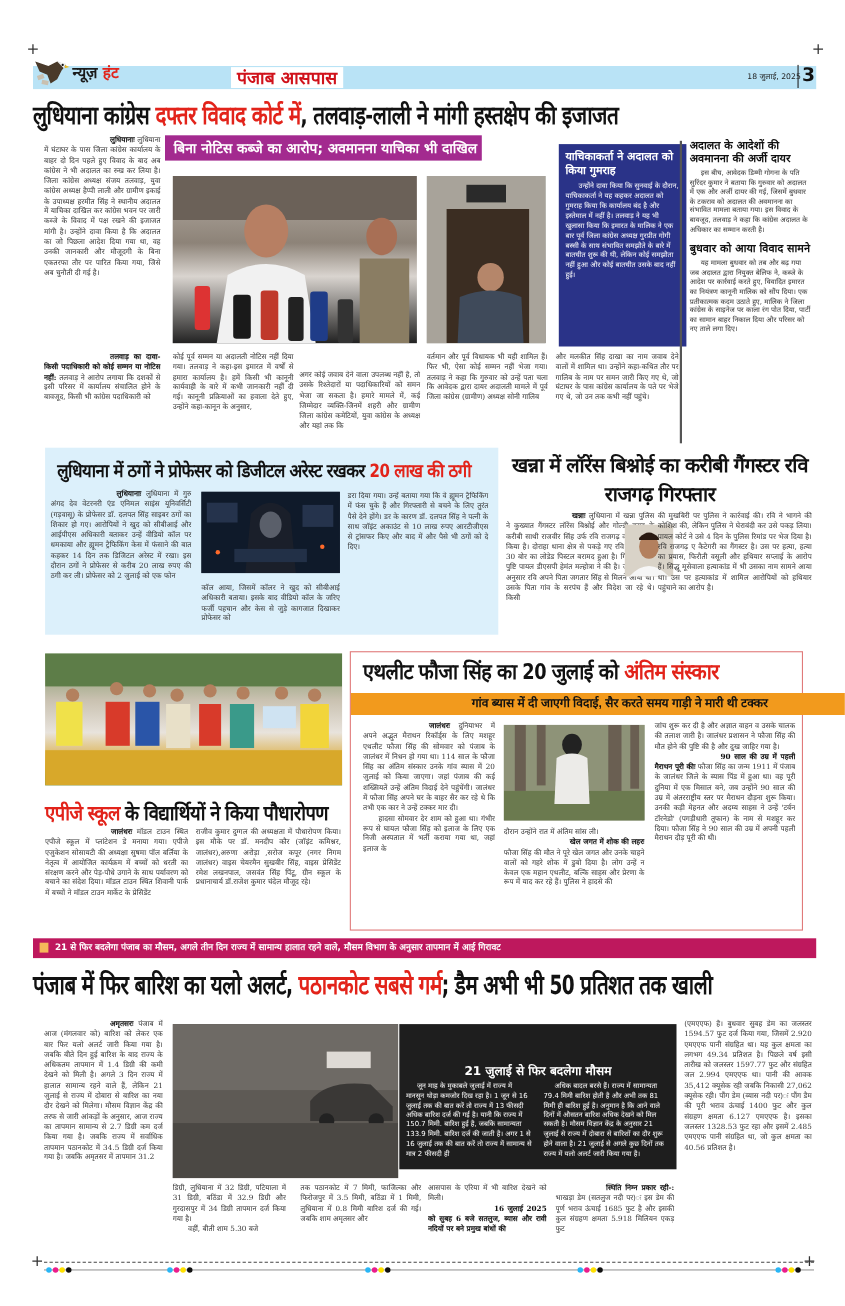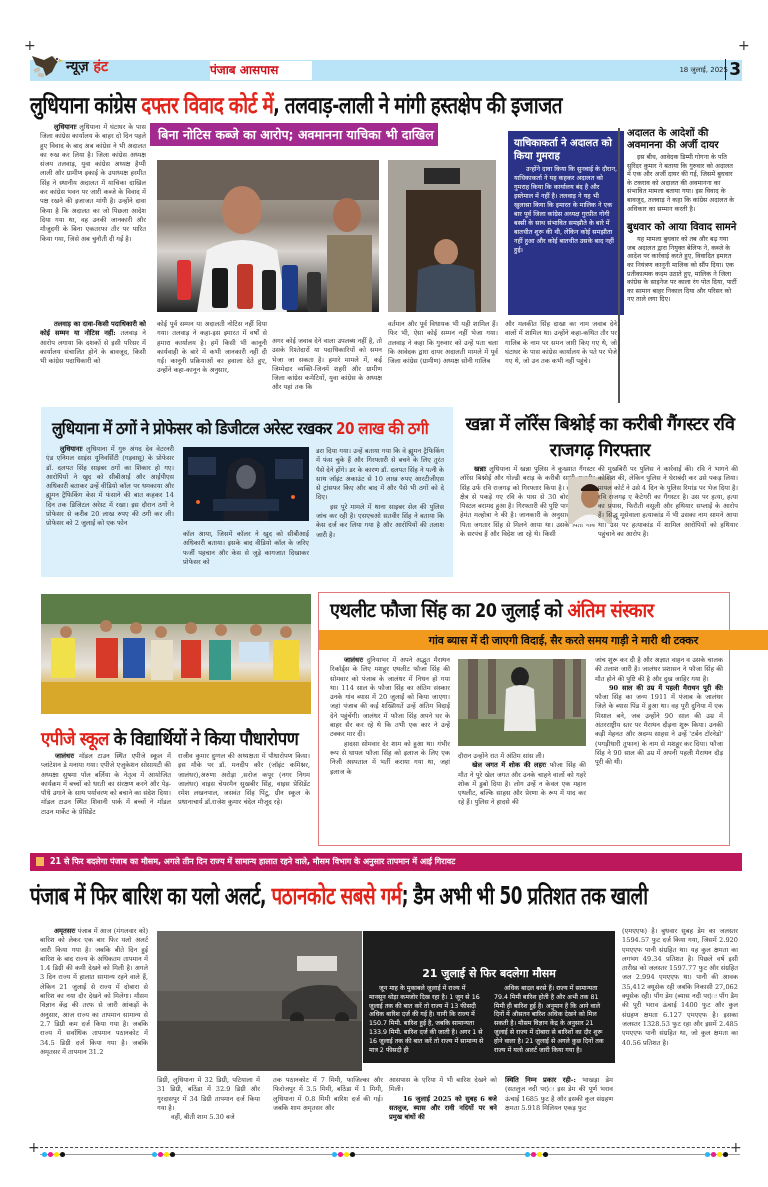--- a/index.html
+++ b/index.html
@@ -7,30 +7,30 @@
   body { font-family: "DejaVu Serif", serif; color: #222; position: relative; }
   .abs { position: absolute; }
   .crop { position: absolute; font-family: "DejaVu Sans", sans-serif; font-size: 14px; color: #333; line-height: 14px; }
 
   
   .mast { left: 30px; top: 60px; width: 712px; height: 21px; background: #b9e3f6; }
   .logo { left: 30px; top: 48px; height: 34px; display: flex; align-items: center; }
   .logo-bird { width: 34px; height: 30px; position: relative; }
   .logo-text { font-family: "DejaVu Sans", sans-serif; font-weight: bold; font-size: 14px; margin-left: 2px; color: #1a1a1a; }
   .logo-text .red { color: #e2231a; }
-  .section-title { left: 210px; top: 61px; width: 102px; height: 19px; background: #fff; color: #d0121b; font-family: "DejaVu Sans", sans-serif; font-weight: bold; font-size: 12px; text-align: left; line-height: 19px; }
+  .section-title { left: 210px; top: 61px; width: 102px; height: 19px; background: #fff; color: #d0121b; font-family: "DejaVu Sans", sans-serif; font-weight: bold; font-size: 16px; text-align: center; line-height: 19px; }
   .date { right: 40px; top: 62px; font-family: "DejaVu Sans", sans-serif; font-size: 7px; color: #222; line-height: 17px; }
   .pageno { right: 27px; top: 59px; font-family: "DejaVu Sans", sans-serif; font-weight: bold; font-size: 17px; border-left: 1px solid #222; padding-left: 3px; line-height: 21px; color: #111; }
 
   .headline { font-family: "DejaVu Sans Condensed", "DejaVu Sans", sans-serif; font-weight: bold; color: #111; white-space: nowrap; letter-spacing: -0.5px; }
   .red { color: #e2231a; }
   .h1 { left: 30px; top: 88px; font-size: 23px; transform: scaleX(0.82); transform-origin: left top; }
 
   .col { font-size: 6.6px; line-height: 9.3px; text-align: justify; color: #333; overflow: hidden; }
-  .col b { color: #111; }
+  .col b { color: #111; margin-left: 46px; }
   .col p { text-indent: 14px; }
 
   .magenta-bar { left: 150px; top: 123px; width: 288px; height: 23px; background: #a32a8f; color: #fff; font-family: "DejaVu Sans", sans-serif; font-weight: bold; font-size: 12.5px; line-height: 23px; padding-left: 8px; white-space: nowrap; overflow: hidden; }
   .photo { background: #999; overflow: hidden; }
   .blue-box { left: 508px; top: 131px; width: 116px; height: 184px; background: #2a3388; color: #fff; padding: 5px 6px; }
   .blue-box .t { font-family: "DejaVu Sans", sans-serif; font-weight: bold; font-size: 10px; line-height: 13px; margin-bottom: 3px; }
   .blue-box .b { font-family: "DejaVu Sans", sans-serif; font-size: 6.4px; line-height: 9px; text-indent: 12px; }
   .vrule { width: 2px; background: #555; }
   .side-h { font-family: "DejaVu Sans", sans-serif; font-weight: bold; font-size: 10px; line-height: 12px; color: #111; }
   .side-b { font-family: "DejaVu Sans", sans-serif; font-size: 6.4px; line-height: 8.6px; color: #333; }
@@ -157,21 +157,20 @@
     <rect x="5" y="10" width="28" height="18" fill="#2a3a55" opacity="0.8"></rect>
     <rect x="92" y="12" width="28" height="20" fill="#2a3a55" opacity="0.8"></rect>
     <rect x="30" y="52" width="66" height="12" fill="#223047"></rect>
     <circle cx="15" cy="55" r="2" fill="#ff6a2a"></circle>
     <circle cx="110" cy="50" r="2" fill="#ff6a2a"></circle>
   </svg>
 </div>
 <div class="abs col" style="left:183px;top:530px;width:126px;height:47px;"><span>कॉल आया, जिसमें कॉलर ने खुद को सीबीआई अधिकारी बताया। इसके बाद वीडियो कॉल के जरिए फर्जी पहचान और केस से जुड़े कागजात दिखाकर प्रोफेसर को</span></div>
 <div class="abs col" style="left:316px;top:447px;width:128px;height:130px;">
   <span>डरा दिया गया। उन्हें बताया गया कि वे ह्यूमन ट्रैफिकिंग में फंस चुके हैं और गिरफ्तारी से बचने के लिए तुरंत पैसे देने होंगे। डर के कारण डॉ. दलपत सिंह ने पत्नी के साथ जॉइंट अकाउंट से 10 लाख रुपए आरटीजीएस से ट्रांसफर किए और बाद में और पैसे भी ठगों को दे दिए।</span>
-  <p>इस पूरे मामले में थाना साइबर सेल की पुलिस जांच कर रही है। एसएचओ सतवीर सिंह ने बताया कि केस दर्ज कर लिया गया है और आरोपियों की तलाश जारी है।</p>
 </div>
 
 <div class="abs headline h-khanna">खन्ना में लॉरेंस बिश्नोई का करीबी गैंगस्टर रवि राजगढ़ गिरफ्तार</div>
 <div class="abs col" style="left:460px;top:465px;width:135px;height:118px;">
   <p><b>खन्नाः</b> <span>लुधियाना में खन्ना पुलिस ने कुख्यात गैंगस्टर लॉरेंस बिश्नोई और गोल्डी बराड़ के करीबी साथी राजवीर सिंह उर्फ रवि राजगढ़ को गिरफ्तार किया है। दोराहा थाना क्षेत्र से पकड़े गए रवि के पास से 30 बोर का लोडेड पिस्टल बरामद हुआ है। गिरफ्तारी की पुष्टि पायल डीएसपी हेमंत मल्होत्रा ने की है। जानकारी के अनुसार रवि अपने पिता जगतार सिंह से मिलने आया था। उसके पिता गांव के सरपंच हैं और विदेश जा रहे थे। किसी</span></p>
 </div>
 <div class="abs photo" style="left:568px;top:477px;width:44px;height:47px;background:#d9d3c8;">
   <svg width="44" height="47" viewBox="0 0 44 47">
     <rect width="44" height="47" fill="#d9d3c8"></rect>
     <ellipse cx="22" cy="20" rx="9" ry="11" fill="#b3805e"></ellipse>

